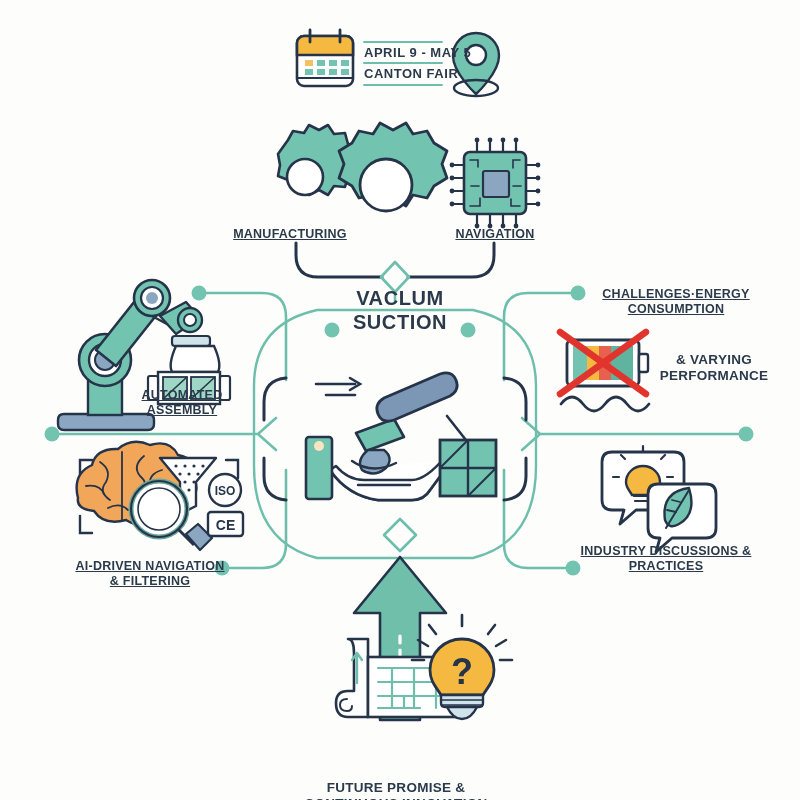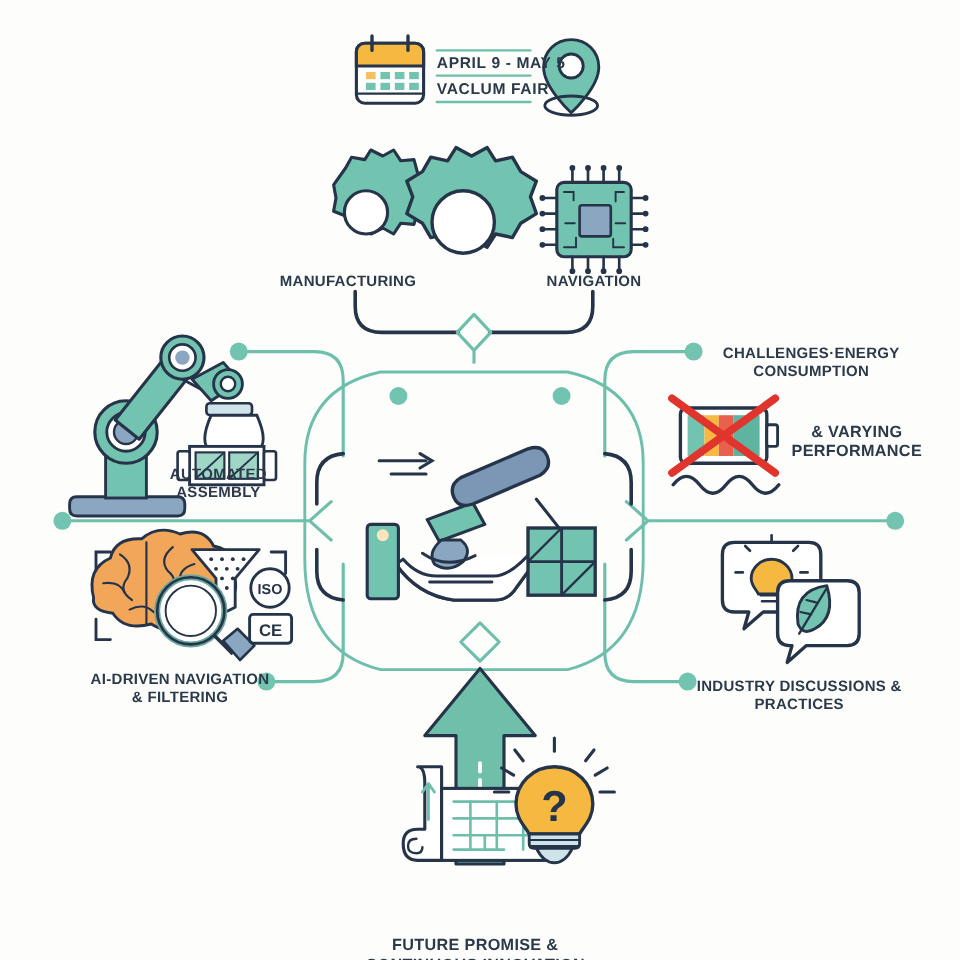--- a/index.html
+++ b/index.html
@@ -27,21 +27,21 @@
   .lbl {
     position: absolute;
     color: #2b3a4a;
     font-weight: 700;
     letter-spacing: 0.02em;
     text-align: center;
     line-height: 1.22;
     white-space: pre-line;
     user-select: none;
   }
-  .lbl-sm { font-size: 12.5px; }
+  .lbl-sm { font-size: 12.5px; text-decoration: underline; }
   .lbl-md { font-size: 13.5px; }
   .lbl-center {
     font-size: 20px;
     letter-spacing: 0.03em;
     line-height: 1.18;
   }
   .lbl-date {
     font-size: 13px;
     letter-spacing: 0.04em;
     text-align: left;
@@ -357,37 +357,39 @@
         <path d="M488 634 l7 -9"></path>
         <path d="M424 660 h-12"></path>
         <path d="M500 660 h12"></path>
         <path d="M428 646 l-10 -6"></path>
         <path d="M496 646 l10 -6"></path>
       </g>
     </g>
   </svg>
 
   <div class="lbl lbl-date" style="left:364px; top:45px;">APRIL 9 - MAY 5</div>
-  <div class="lbl lbl-date" style="left:364px; top:66px;">VACLUM FAIR</div>
+  <div class="lbl lbl-date" style="left:364px; top:66px;">CANTON FAIR</div>
 
   <div class="lbl lbl-sm" style="left:210px; top:227px; width:160px;">MANUFACTURING</div>
   <div class="lbl lbl-sm" style="left:430px; top:227px; width:130px;">NAVIGATION</div>
 
+  <div class="lbl lbl-center" style="left:320px; top:287px; width:160px;">VACLUM
+SUCTION</div>
 
   <div class="lbl lbl-sm" style="left:102px; top:388px; width:160px;">AUTOMATED
 ASSEMBLY</div>
 
   <div class="lbl lbl-sm" style="left:40px; top:559px; width:220px;">AI-DRIVEN NAVIGATION
 &amp; FILTERING</div>
 
   <div class="lbl lbl-sm" style="left:576px; top:287px; width:200px;">CHALLENGES·ENERGY
 CONSUMPTION</div>
 
   <div class="lbl lbl-md" style="left:644px; top:352px; width:140px;">&amp; VARYING
 PERFORMANCE</div>
 
-  <div class="lbl lbl-sm" style="left:560px; top:565px; width:212px;">INDUSTRY DISCUSSIONS &amp;
+  <div class="lbl lbl-sm" style="left:560px; top:544px; width:212px;">INDUSTRY DISCUSSIONS &amp;
 PRACTICES</div>
 
   <div class="lbl lbl-md" style="left:276px; top:733px; width:240px;margin-top:47px;">FUTURE PROMISE &amp;
 CONTINUOUS INNOVATION</div>
 
 </div>
 
 </body></html>

